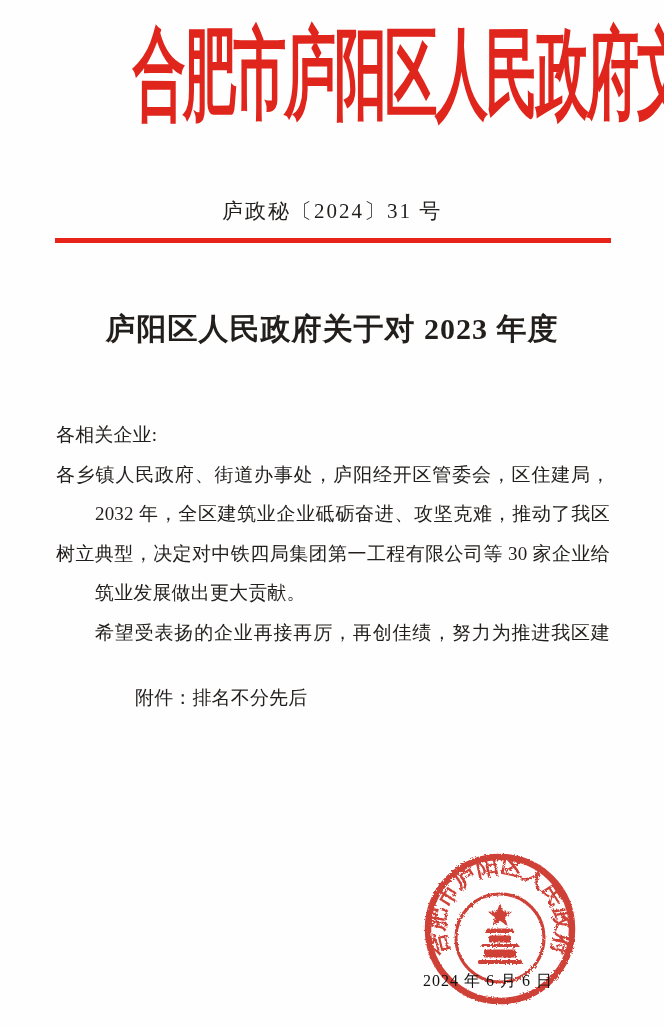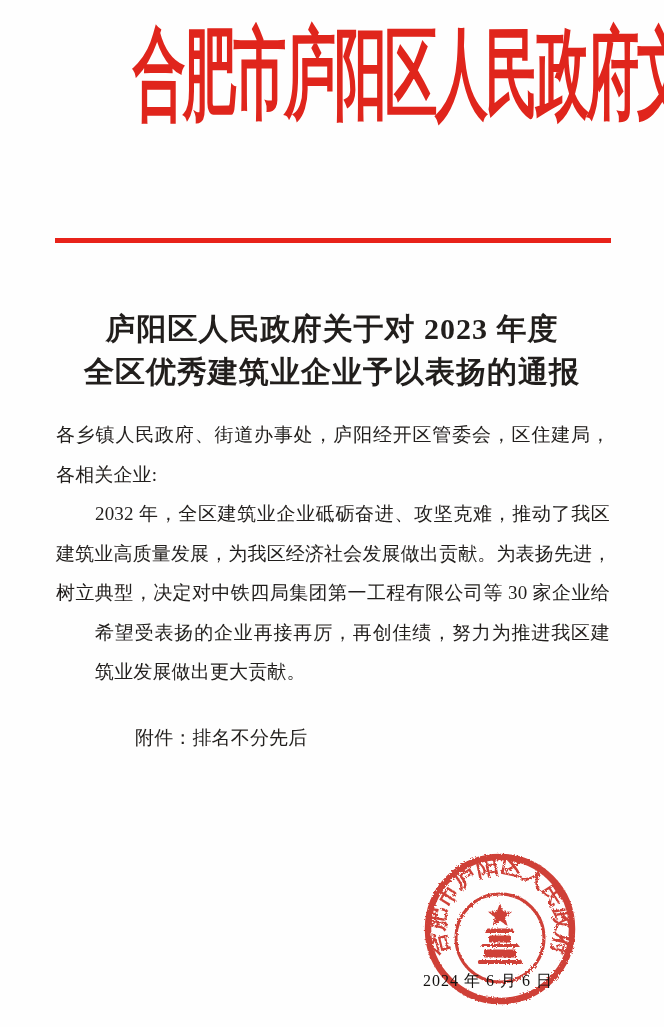--- a/index.html
+++ b/index.html
@@ -111,36 +111,35 @@
     color: #141210;
   }
 </style>
 </head>
 <body>
 
 <div class="page" style="--header-red: #e0251c; --rule-red: #e8231a; --seal-red: #c9271d; --text: #211e1c;">
 
   <div class="masthead">合肥市庐阳区人民政府文件</div>
 
+  <div class="doc-number">庐政秘〔2024〕31 号</div>
 
   <div class="red-rule"></div>
 
   <div class="doc-title">
     <div>庐阳区人民政府关于对 2023 年度</div>
-    <div>全区优秀建筑业企业予以表扬的通报</div>
   </div>
 
   <div class="body-text">
+    <div class="body-line">各相关企业:</div>
     <div class="body-line fill">各乡镇人民政府、街道办事处，庐阳经开区管委会，区住建局，</div>
-    <div class="body-line">各相关企业:</div>
     <div class="body-line indent2 fill">2032 年，全区建筑业企业砥砺奋进、攻坚克难，推动了我区</div>
-    <div class="body-line fill">建筑业高质量发展，为我区经济社会发展做出贡献。为表扬先进，</div>
     <div class="body-line fill">树立典型，决定对中铁四局集团第一工程有限公司等 30 家企业给</div>
+    <div class="body-line indent2">筑业发展做出更大贡献。</div>
     <div class="body-line indent2 fill">希望受表扬的企业再接再厉，再创佳绩，努力为推进我区建</div>
-    <div class="body-line indent2">筑业发展做出更大贡献。</div>
     <div class="attachment-line">附件：排名不分先后</div>
   </div>
 
   <div class="seal">
     <svg width="176" height="176" viewBox="0 0 176 176" xmlns="http://www.w3.org/2000/svg">
       <defs>
         <filter id="stamp-rough" x="-10%" y="-10%" width="120%" height="120%">
           <feTurbulence type="fractalNoise" baseFrequency="0.55" numOctaves="2" result="noise"></feTurbulence>
           <feDisplacementMap in="SourceGraphic" in2="noise" scale="3.5"></feDisplacementMap>
         </filter>

